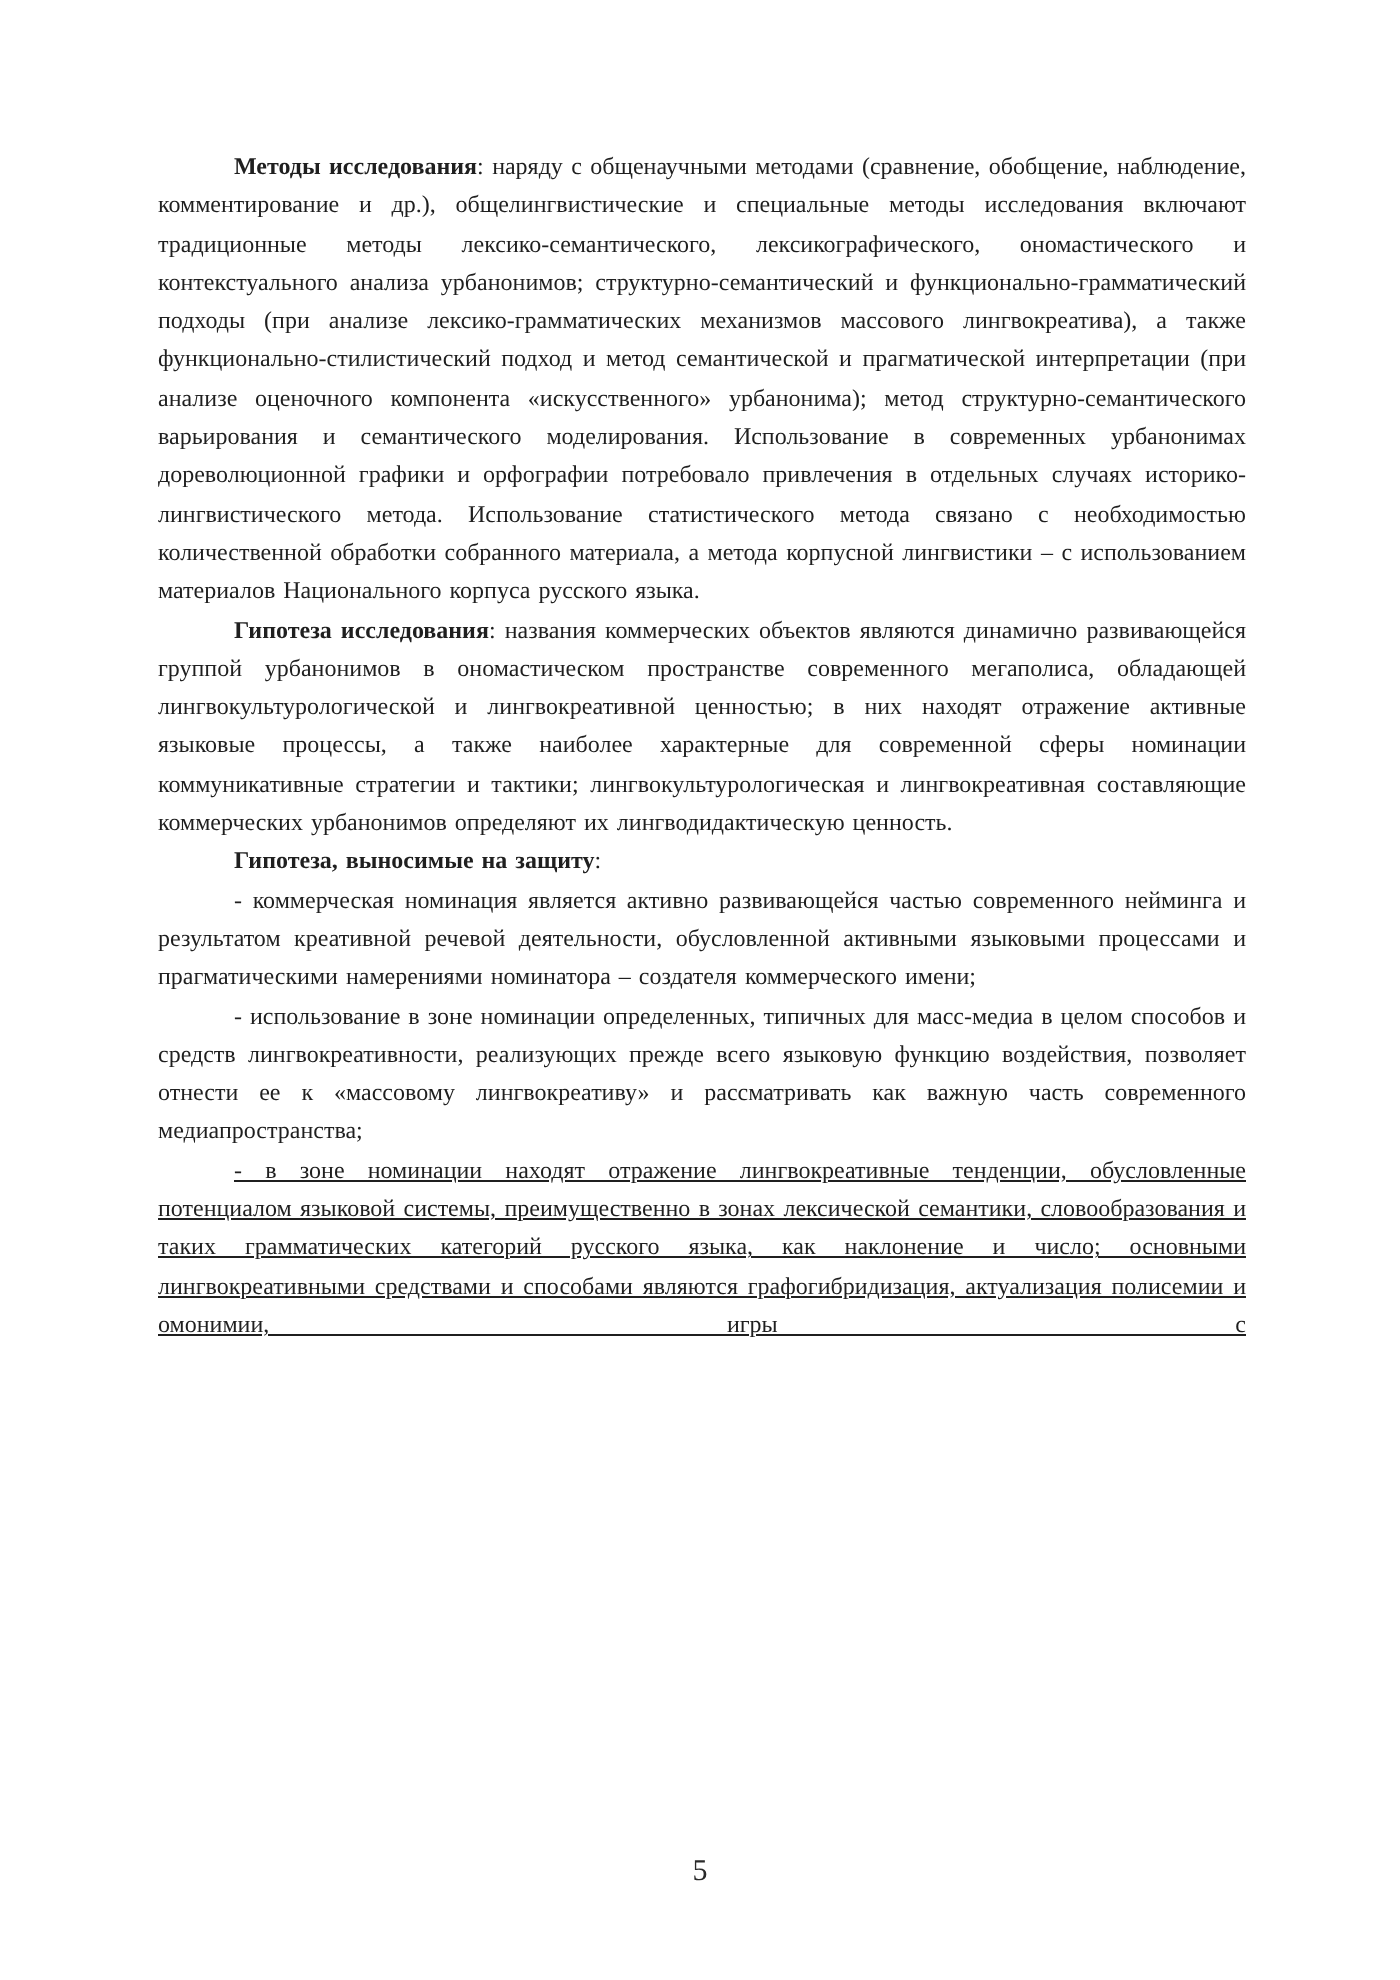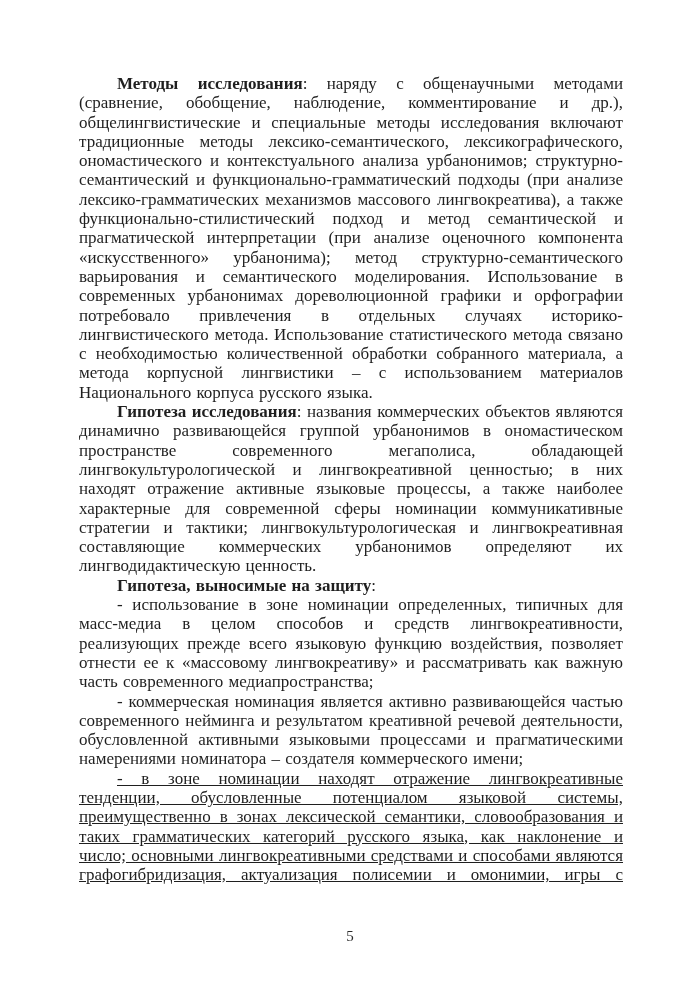--- a/index.html
+++ b/index.html
@@ -14,21 +14,21 @@
     background: #ffffff;
     overflow: hidden;
     font-family: "Liberation Serif", "DejaVu Serif", serif;
     color: #1f1f1f;
   }
   .content {
     position: absolute;
     left: 79px;
     top: 74px;
     width: 544px;
-    font-size: 17px;
+    font-size: 12px;
     line-height: 19.3px;
     text-align: justify;
   }
   .para {
     margin: 0;
     text-indent: 38px;
     word-spacing: 1px;
   }
   .para .lead {
     font-weight: bold;
@@ -53,22 +53,22 @@
 
 <div class="page">
   <div class="content">
 
     <p class="para"><span class="lead">Методы исследования</span><span>: наряду с общенаучными методами (сравнение, обобщение, наблюдение, комментирование и др.), общелингвистические и специальные методы исследования включают традиционные методы лексико-семантического, лексикографического, ономастического и контекстуального анализа урбанонимов; структурно-семантический и функционально-грамматический подходы (при анализе лексико-грамматических механизмов массового лингвокреатива), а также функционально-стилистический подход и метод семантической и прагматической интерпретации (при анализе оценочного компонента «искусственного» урбанонима); метод структурно-семантического варьирования и семантического моделирования. Использование в современных урбанонимах дореволюционной графики и орфографии потребовало привлечения в отдельных случаях историко-лингвистического метода. Использование статистического метода связано с необходимостью количественной обработки собранного материала, а метода корпусной лингвистики – с использованием материалов Национального корпуса русского языка.</span></p>
 
     <p class="para"><span class="lead">Гипотеза исследования</span><span>: названия коммерческих объектов являются динамично развивающейся группой урбанонимов в ономастическом пространстве современного мегаполиса, обладающей лингвокультурологической и лингвокреативной ценностью; в них находят отражение активные языковые процессы, а также наиболее характерные для современной сферы номинации коммуникативные стратегии и тактики; лингвокультурологическая и лингвокреативная составляющие коммерческих урбанонимов определяют их лингводидактическую ценность.</span></p>
 
     <p class="para"><span class="lead">Гипотеза, выносимые на защиту</span><span>:</span></p>
 
+    <p class="para"><span class="lead"></span><span>- коммерческая номинация является активно развивающейся частью современного нейминга и результатом креативной речевой деятельности, обусловленной активными языковыми процессами и прагматическими намерениями номинатора – создателя коммерческого имени;</span></p>
+
     <p class="para"><span class="lead"></span><span>- использование в зоне номинации определенных, типичных для масс-медиа в целом способов и средств лингвокреативности, реализующих прежде всего языковую функцию воздействия, позволяет отнести ее к «массовому лингвокреативу» и рассматривать как важную часть современного медиапространства;</span></p>
-
-    <p class="para"><span class="lead"></span><span>- коммерческая номинация является активно развивающейся частью современного нейминга и результатом креативной речевой деятельности, обусловленной активными языковыми процессами и прагматическими намерениями номинатора – создателя коммерческого имени;</span></p>
 
     <p class="para justify-last"><span class="lead"></span><span>- в зоне номинации находят отражение лингвокреативные тенденции, обусловленные потенциалом языковой системы, преимущественно в зонах лексической семантики, словообразования и таких грамматических категорий русского языка, как наклонение и число; основными лингвокреативными средствами и способами являются графогибридизация, актуализация полисемии и омонимии, игры с</span></p>
 
   </div>
 
   <div class="page-number">5</div>
 </div>
 
 </body></html>

